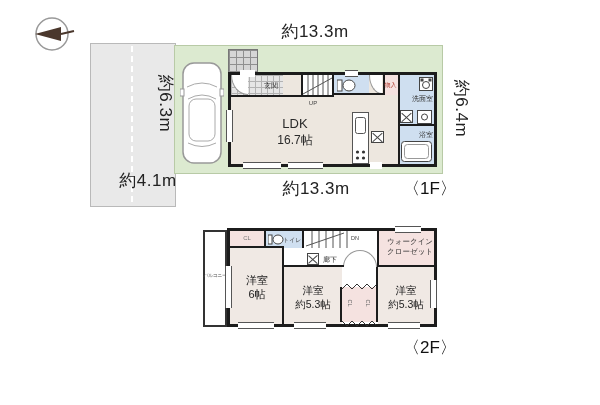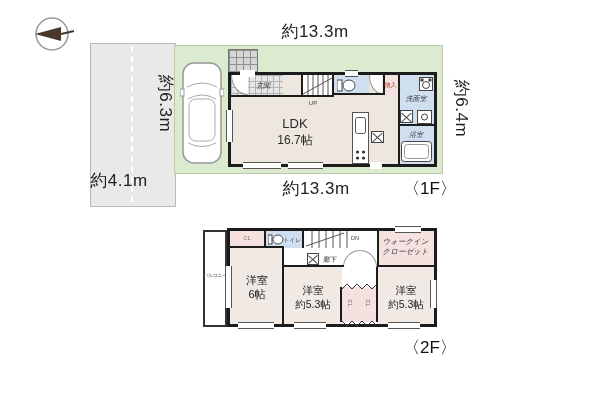--- a/index.html
+++ b/index.html
@@ -13,21 +13,21 @@
   .centerline{border-left:2px dashed #ffffff;}
   .green{background:#dcead0;border:1px solid #b8caa6;}
   .bld{background:#ede7df;border:3px solid #1c1c1c;box-sizing:border-box;}
   .bld2{background:#ffffff;border:3px solid #1c1c1c;box-sizing:border-box;}
   .hatch{background-color:#e6e6e6;background-image:linear-gradient(#b3b3b3 1px,transparent 1px),linear-gradient(90deg,#b3b3b3 1px,transparent 1px);background-size:6px 6px;}
   .hatchdark{background-color:#d6d6d6;background-image:linear-gradient(#8f8f8f 1px,transparent 1px),linear-gradient(90deg,#8f8f8f 1px,transparent 1px);background-size:7px 7px;border:1px solid #777;box-sizing:border-box;}
   .wall{background:#1c1c1c;}
   .blue{background:#cfdff0;}
   .pink{background:#f5e2e0;}
   .beige2{background:#f0e9e4;}
-  .smalllbl{font-size:7px;color:#333;text-align:center;line-height:1.25;font-style:italic;}
+  .smalllbl{font-size:7px;color:#333;text-align:right;line-height:1.25;}
   .tinylbl{font-size:6px;color:#444;text-align:center;}
   .roomlbl{font-size:11px;color:#222;text-align:center;line-height:1.3;}
   .winh{background:#fff;border-top:1px solid #555;border-bottom:1px solid #555;box-sizing:border-box;}
   .winv{background:#fff;border-left:1px solid #555;border-right:1px solid #555;box-sizing:border-box;}
   .gap{background:#fff;}
   .xbox{background:#fff;border:1px solid #444;box-sizing:border-box;overflow:hidden;}
   .xbox:before,.xbox:after{content:"";position:absolute;left:-8%;top:50%;width:116%;height:1px;background:#444;}
   .xbox:before{transform:rotate(42deg);}
   .xbox:after{transform:rotate(-42deg);}
   .arc-half{border:1px solid #999;border-bottom:none;border-radius:17px 17px 0 0;box-sizing:border-box;background:transparent;}
@@ -40,21 +40,21 @@
 <div id="canvas">
 
   <svg class="abs" style="left:31px;top:13px;" width="46" height="44">
     <circle cx="21" cy="21" r="16" fill="none" stroke="#999" stroke-width="1.5"></circle>
     <polygon points="4,21 30,14 30,28" fill="#4a372c"></polygon>
     <line x1="30" y1="21" x2="43" y2="18" stroke="#4a372c" stroke-width="2"></line>
   </svg>
 
   <div class="abs road" style="left:90px;top:43px;width:84px;height:162px;"></div>
   <div class="abs centerline" style="left:131px;top:46px;width:0;height:156px;"></div>
-  <div class="abs dim" style="left:79px;top:169px;width:80px;">約4.1m</div>
+  <div class="abs dim" style="left:108px;top:169px;width:80px;">約4.1m</div>
 
   <div class="abs green" style="left:174px;top:45px;width:267px;height:127px;"></div>
 
   <div class="abs dim" style="left:230px;top:20px;width:170px;">約13.3m</div>
   <div class="abs dim" style="left:240px;top:177px;width:152px;">約13.3m</div>
   <div class="abs dim vtext" style="left:136px;top:92px;width:58px;">約6.3m</div>
   <div class="abs dim vtext" style="left:432px;top:97px;width:58px;">約6.4m</div>
   <div class="abs tag" style="left:403px;top:177px;width:56px;">〈1F〉</div>
 
   <svg class="abs" style="left:180px;top:61px;" width="44" height="104">

